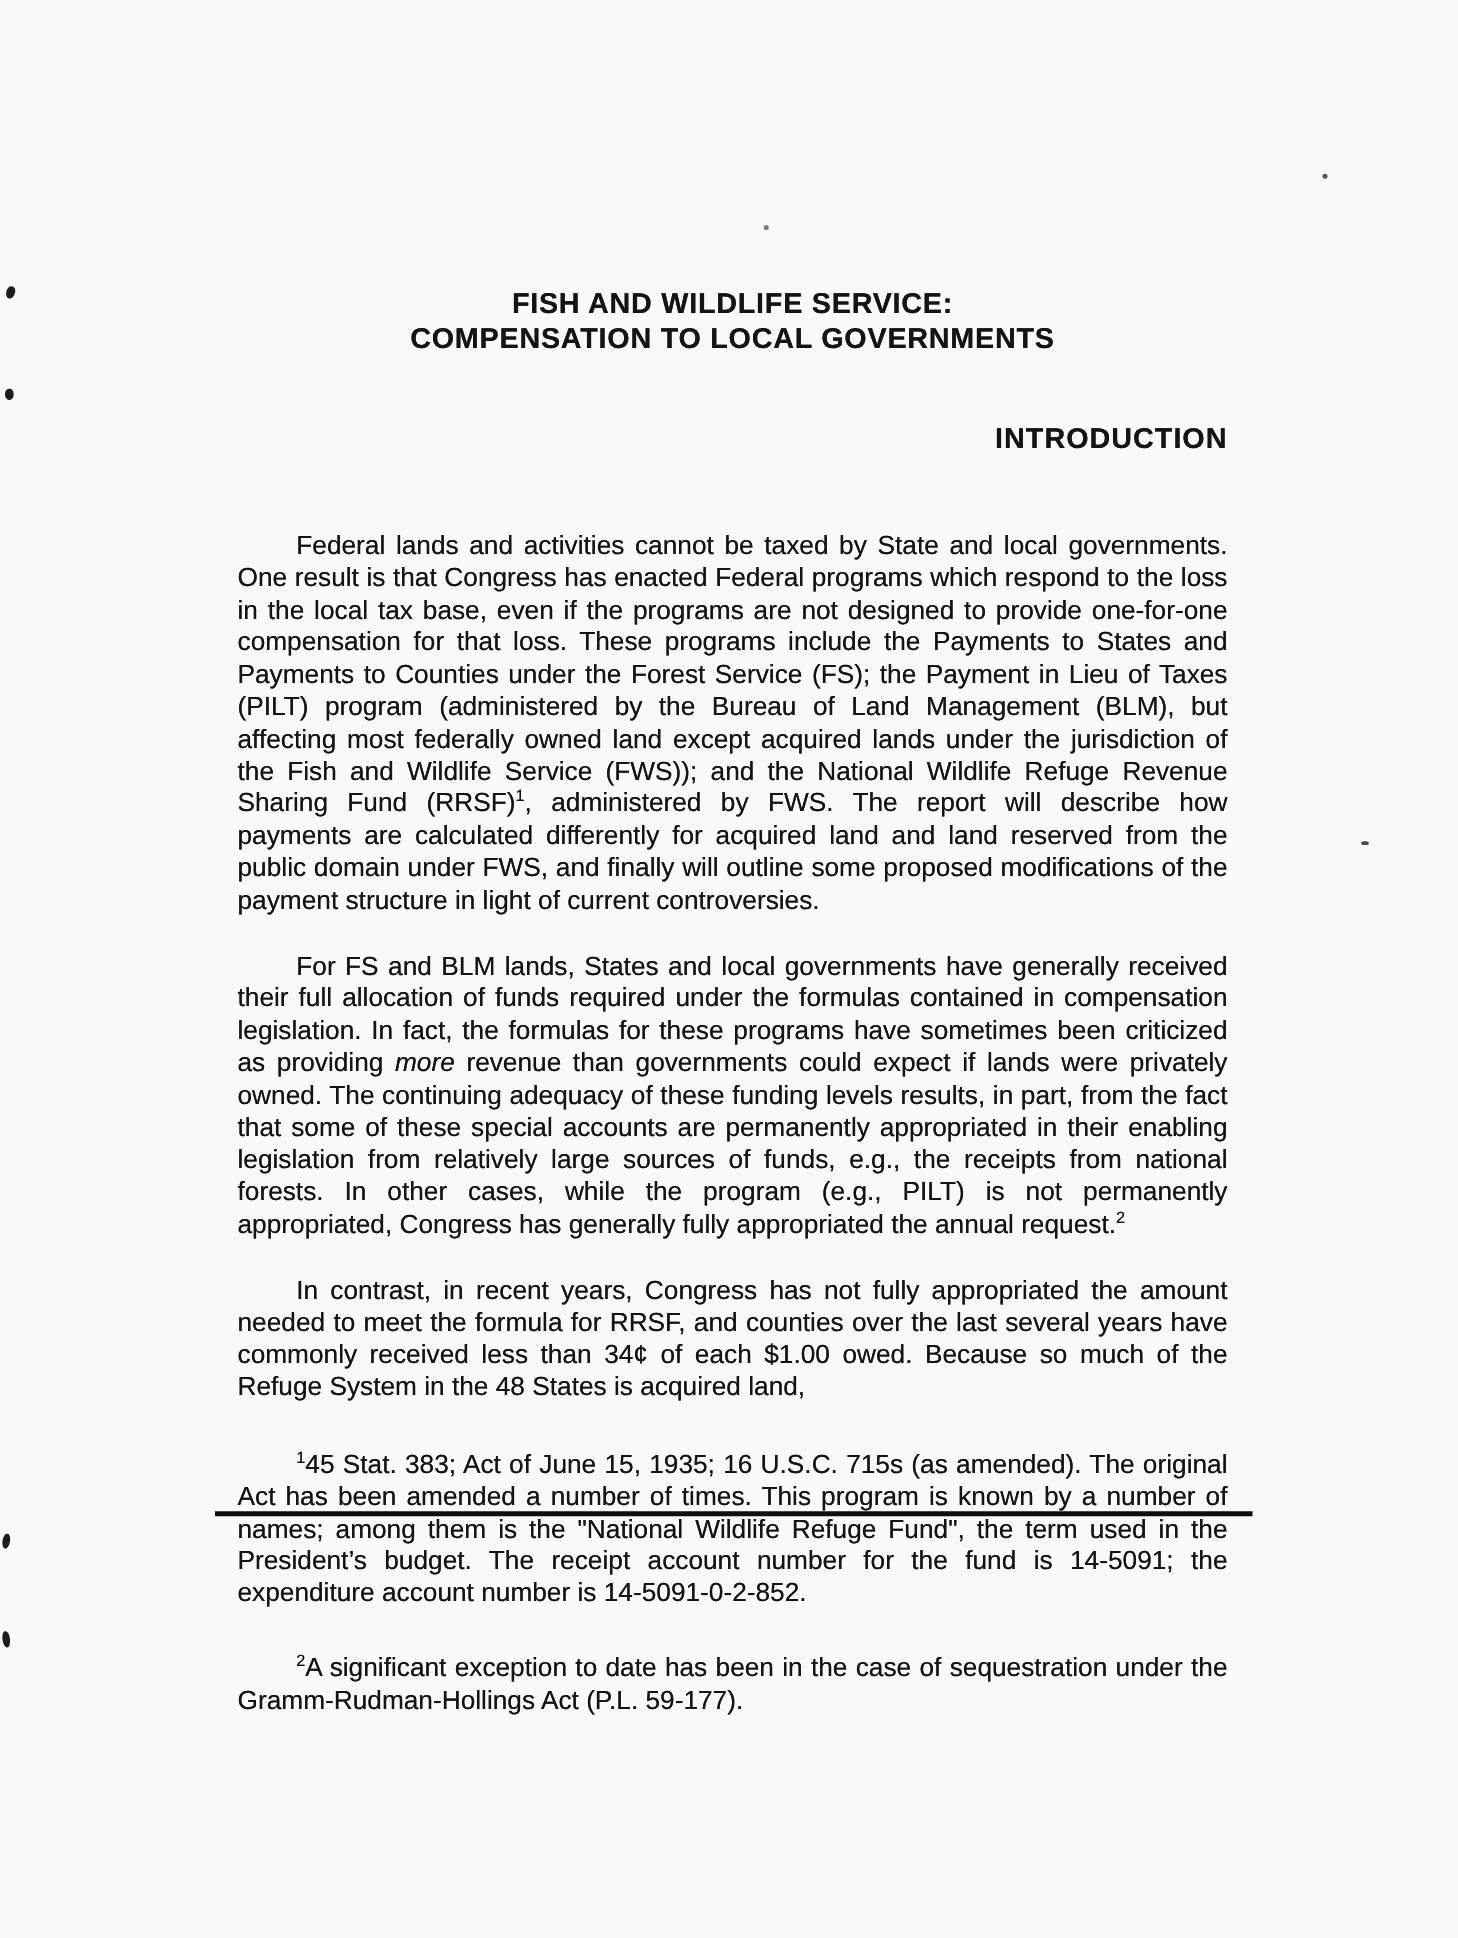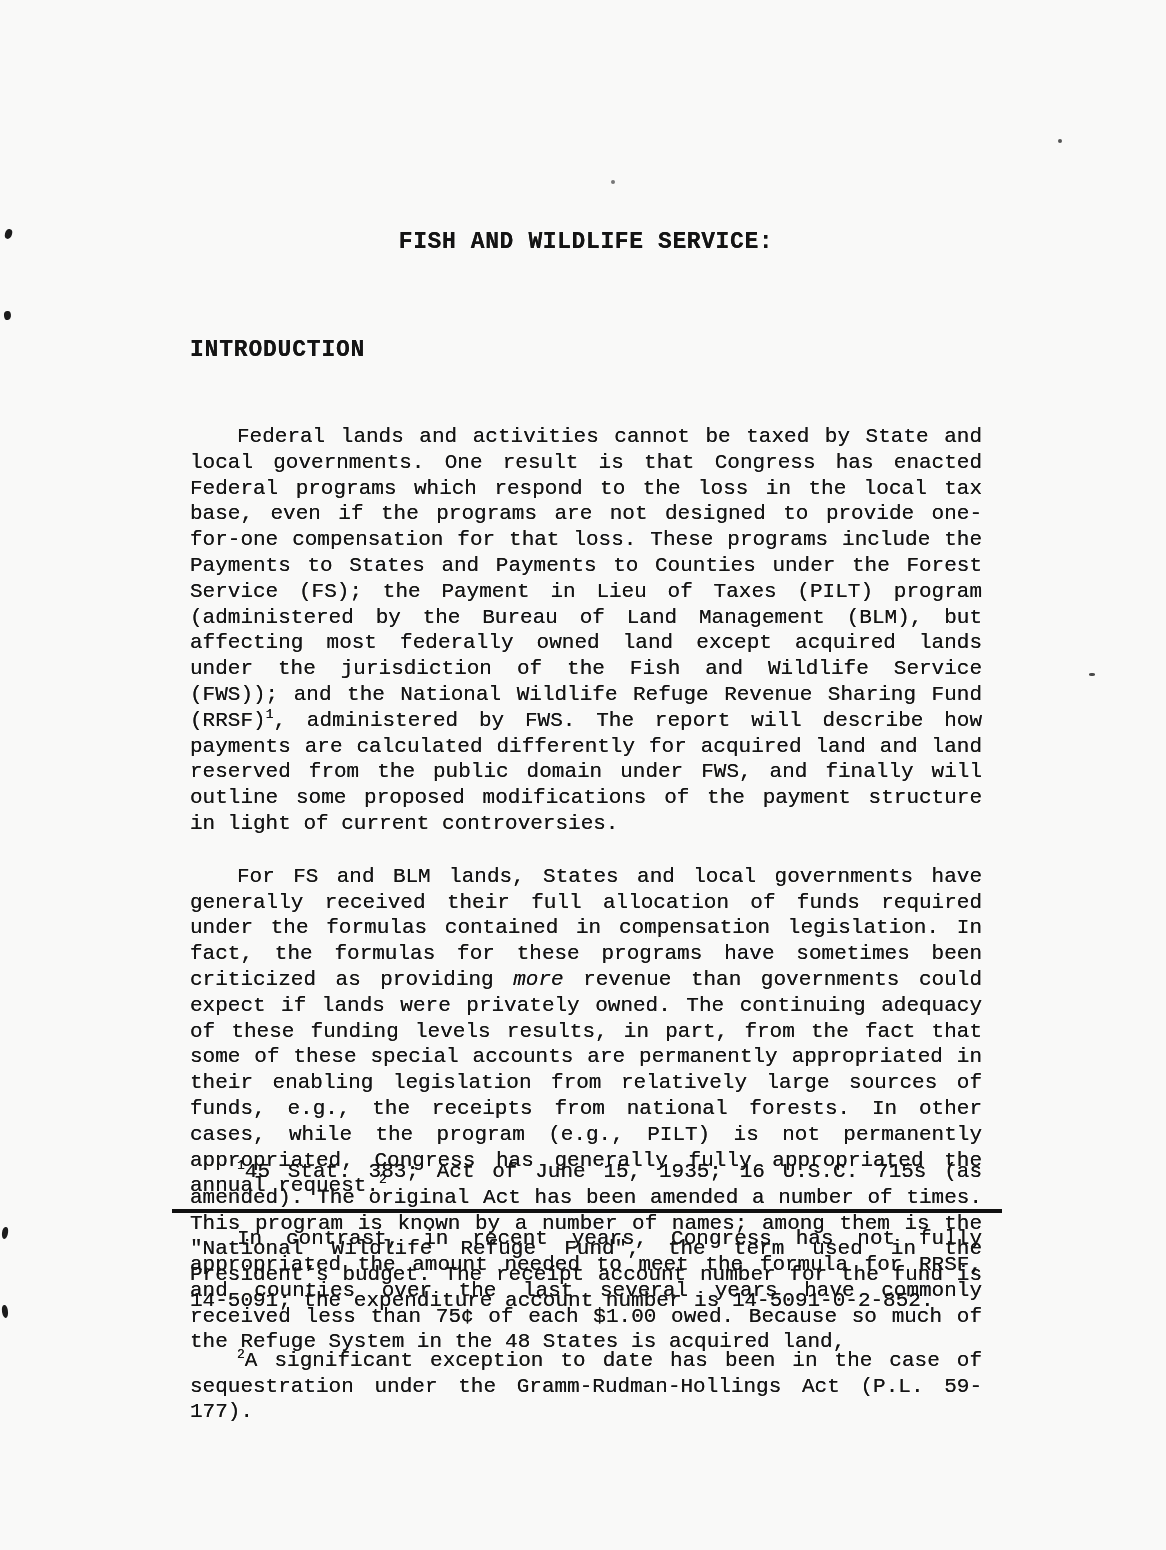--- a/index.html
+++ b/index.html
@@ -5,21 +5,21 @@
   html, body {
     margin: 0;
     padding: 0;
     background: #f8f8f7;
   }
   .page {
     position: relative;
     width: 1166px;
     height: 1550px;
     background: #f9f9f8;
-    font-family: Liberation Mono, monospace;
+    font-family: Liberation Sans, sans-serif;
     color: #141414;
     overflow: hidden;
   }
   .title-block {
     position: absolute;
     left: 190px;
     top: 228px;
     width: 792px;
     text-align: center;
     font-weight: bold;
@@ -27,21 +27,21 @@
     line-height: 28px;
     letter-spacing: 0.6px;
     text-shadow: 0 0 0.5px rgba(0,0,0,0.85);
   }
   .section-heading {
     position: absolute;
     left: 190px;
     top: 337px;
     width: 792px;
     margin: 0;
-    text-align: left;
+    text-align: right;
     font-weight: bold;
     font-size: 23px;
     line-height: 26px;
     letter-spacing: 0.8px;
     text-shadow: 0 0 0.5px rgba(0,0,0,0.85);
   }
   .body-text {
     position: absolute;
     left: 190px;
     top: 424px;
@@ -111,30 +111,31 @@
   <div class="speck s1"></div>
   <div class="speck s2"></div>
   <div class="speck s3"></div>
   <div class="speck s4"></div>
   <div class="dot d1"></div>
   <div class="dot d2"></div>
   <div class="dot d3"></div>
 
   <header class="title-block">
     <div>FISH AND WILDLIFE SERVICE:</div>
+    <div>COMPENSATION TO LOCAL GOVERNMENTS</div>
   </header>
 
   <h2 class="section-heading">INTRODUCTION</h2>
 
   <section class="body-text">
     <p><span>Federal lands and activities cannot be taxed by State and local governments. One result is that Congress has enacted Federal programs which respond to the loss in the local tax base, even if the programs are not designed to provide one-for-one compensation for that loss. These programs include the Payments to States and Payments to Counties under the Forest Service (FS); the Payment in Lieu of Taxes (PILT) program (administered by the Bureau of Land Management (BLM), but affecting most federally owned land except acquired lands under the jurisdiction of the Fish and Wildlife Service (FWS)); and the National Wildlife Refuge Revenue Sharing Fund (RRSF)</span><sup class="fnref">1</sup><span>, administered by FWS. The report will describe how payments are calculated differently for acquired land and land reserved from the public domain under FWS, and finally will outline some proposed modifications of the payment structure in light of current controversies.</span></p>
 
     <p><span>For FS and BLM lands, States and local governments have generally received their full allocation of funds required under the formulas contained in compensation legislation. In fact, the formulas for these programs have sometimes been criticized as providing </span><em>more</em><span> revenue than governments could expect if lands were privately owned. The continuing adequacy of these funding levels results, in part, from the fact that some of these special accounts are permanently appropriated in their enabling legislation from relatively large sources of funds, e.g., the receipts from national forests. In other cases, while the program (e.g., PILT) is not permanently appropriated, Congress has generally fully appropriated the annual request.</span><sup class="fnref">2</sup></p>
 
-    <p><span>In contrast, in recent years, Congress has not fully appropriated the amount needed to meet the formula for RRSF, and counties over the last several years have commonly received less than 75¢ of each $1.00 owed. Because so much of the Refuge System in the 48 States is acquired land,</span></p>
+    <p><span>In contrast, in recent years, Congress has not fully appropriated the amount needed to meet the formula for RRSF, and counties over the last several years have commonly received less than 34¢ of each $1.00 owed. Because so much of the Refuge System in the 48 States is acquired land,</span></p>
   </section>
 
   <div class="fn-rule"></div>
 
   <section class="footnotes">
     <p><sup class="fnmark">1</sup><span>45 Stat. 383; Act of June 15, 1935; 16 U.S.C. 715s (as amended). The original Act has been amended a number of times. This program is known by a number of names; among them is the "National Wildlife Refuge Fund", the term used in the President’s budget. The receipt account number for the fund is 14-5091; the expenditure account number is 14-5091-0-2-852.</span></p>
 
     <p><sup class="fnmark">2</sup><span>A significant exception to date has been in the case of sequestration under the Gramm-Rudman-Hollings Act (P.L. 59-177).</span></p>
   </section>
 

